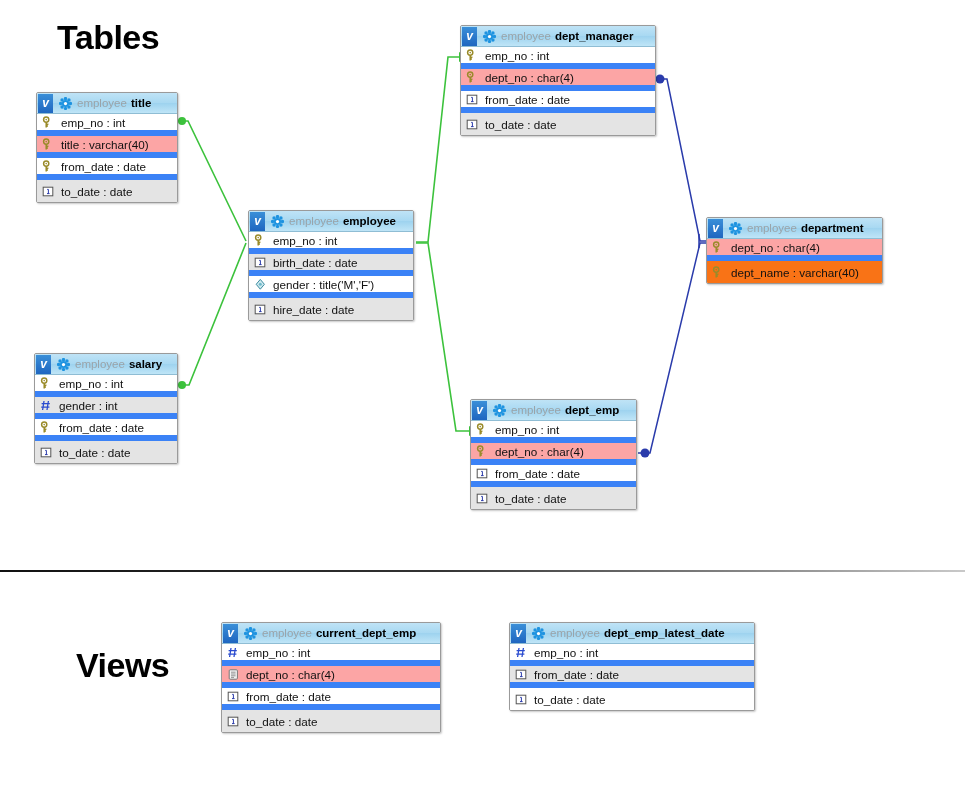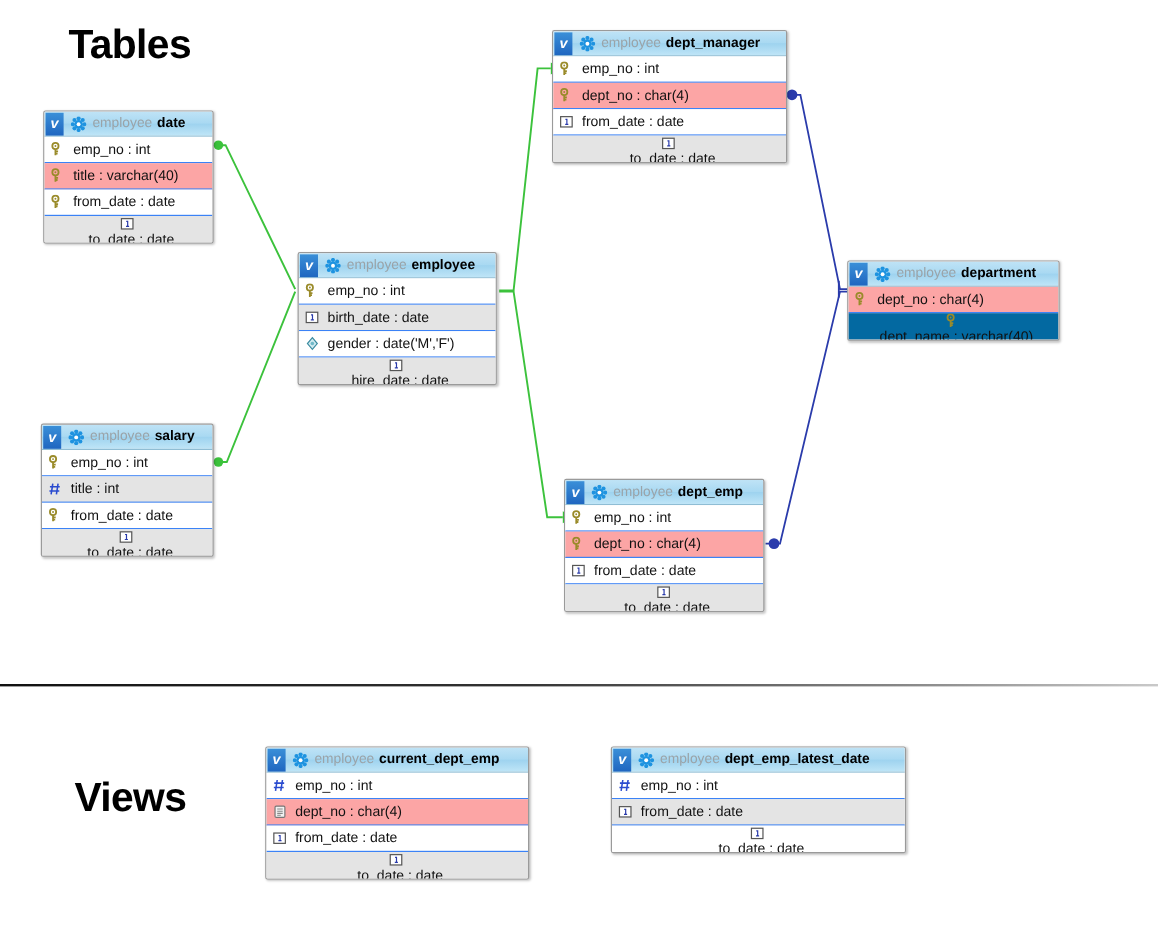--- a/index.html
+++ b/index.html
@@ -71,27 +71,27 @@
     color: #000;
     font-weight: bold;
   }
 
   
   .row {
     display: flex;
     align-items: center;
     height: 22px;
     padding-left: 5px;
-    border-bottom: 1px solid #3b82f6;
+    border-bottom: 6px solid #3b82f6;
     white-space: nowrap;
   }
-  .row:last-child { border-bottom: none; flex-direction: column; }
+  .row:last-child { border-bottom: none; }
   .row.alt  { background: #e4e4e4; }
   .row.pk   { background: #fca5a5; }
-  .row.pk2  { background: #0369a1; }
+  .row.pk2  { background: #f97316; }
   .row.plain{ background: #ffffff; }
   .row-icon { flex: 0 0 auto; width: 13px; margin-right: 6px; display: block; }
   .row-text { font-size: 11.7px; color: #111; }
 
   
   #links { position: absolute; left: 0; top: 0; width: 965px; height: 791px; z-index: 1; }
 </style>
 </head>
 <body>
 
@@ -113,41 +113,41 @@
 
     <path d="M657,79 L667,79 L700,241 L706,241" fill="none" stroke="#2a3bab" stroke-width="1.5"></path>
     <circle cx="660" cy="79" r="4.5" fill="#2a3bab"></circle>
     <path d="M699,234 L699,248" stroke="#2a3bab" stroke-width="1.5"></path>
 
     <path d="M638,453 L650,453 L700,243 L706,243" fill="none" stroke="#2a3bab" stroke-width="1.5"></path>
     <circle cx="645" cy="453" r="4.5" fill="#2a3bab"></circle>
   </svg>
 
   <div class="section-title" style="left:57px; top:18px;">Tables</div>
-  <div class="section-title" style="left:62px; top:646px;">Views</div>
+  <div class="section-title" style="left:76px; top:646px;">Views</div>
 
   <div class="divider" id="divider" style="top: 570px;"></div>
 
 <div class="entity" style="left: 36px; top: 92px; width: 142px;">
       <div class="entity-header">
         <span class="hdr-badge">v</span>
         <svg width="13" height="13" viewBox="0 0 16 16" class="hdr-gear">
           <circle cx="14.00" cy="8.00" r="2.1" fill="#1e93e0"></circle>
           <circle cx="12.24" cy="12.24" r="2.1" fill="#1e93e0"></circle>
           <circle cx="8.00" cy="14.00" r="2.1" fill="#1e93e0"></circle>
           <circle cx="3.76" cy="12.24" r="2.1" fill="#1e93e0"></circle>
           <circle cx="2.00" cy="8.00" r="2.1" fill="#1e93e0"></circle>
           <circle cx="3.76" cy="3.76" r="2.1" fill="#1e93e0"></circle>
           <circle cx="8.00" cy="2.00" r="2.1" fill="#1e93e0"></circle>
           <circle cx="12.24" cy="3.76" r="2.1" fill="#1e93e0"></circle>
           <circle cx="8" cy="8" r="4.4" fill="#1e93e0"></circle>
           <circle cx="8" cy="8" r="2" fill="#ffffff"></circle>
         </svg>
         <span class="hdr-schema">employee</span>
-        <span class="hdr-name">date</span>
+        <span class="hdr-name">title</span>
       </div>
       <div class="row plain">
         <svg width="13" height="13" viewBox="0 0 13 13" class="row-icon">
           <circle cx="4.2" cy="3.6" r="2.6" fill="none" stroke="#9a8b2a" stroke-width="1.5"></circle>
           <circle cx="4.2" cy="3.6" r="0.8" fill="#9a8b2a"></circle>
           <path d="M4.2,6.2 L4.2,11.4 M4.2,8.2 L6.4,8.2 M4.2,10.0 L6.0,10.0" stroke="#9a8b2a" stroke-width="1.5" fill="none"></path>
         </svg>
         <span class="row-text">emp_no : int</span>
       </div>
       <div class="row pk">
@@ -254,21 +254,21 @@
           <rect x="1.2" y="2.2" width="9.6" height="8.6" fill="#fff" stroke="#555" stroke-width="1"></rect>
           <path d="M5.2,4.4 L6.4,4.4 L6.4,8.6 M5.0,8.6 L7.6,8.6" stroke="#2a3bab" stroke-width="1" fill="none"></path>
         </svg>
         <span class="row-text">birth_date : date</span>
       </div>
       <div class="row plain">
         <svg width="13" height="13" viewBox="0 0 13 13" class="row-icon">
           <path d="M6.3,1.4 L10.4,6.3 L6.3,11.2 L2.2,6.3 Z" fill="#cfe9ef" stroke="#3a8ba0" stroke-width="1"></path>
           <circle cx="6.3" cy="6.3" r="1.5" fill="#6fb9c9"></circle>
         </svg>
-        <span class="row-text">gender : date('M','F')</span>
+        <span class="row-text">gender : title('M','F')</span>
       </div>
       <div class="row alt">
         <svg width="13" height="13" viewBox="0 0 13 13" class="row-icon">
           <rect x="1.2" y="2.2" width="9.6" height="8.6" fill="#fff" stroke="#555" stroke-width="1"></rect>
           <path d="M5.2,4.4 L6.4,4.4 L6.4,8.6 M5.0,8.6 L7.6,8.6" stroke="#2a3bab" stroke-width="1" fill="none"></path>
         </svg>
         <span class="row-text">hire_date : date</span>
       </div>
     </div>
     <div class="entity" style="left: 706px; top: 217px; width: 177px;">
@@ -329,21 +329,21 @@
           <circle cx="4.2" cy="3.6" r="2.6" fill="none" stroke="#9a8b2a" stroke-width="1.5"></circle>
           <circle cx="4.2" cy="3.6" r="0.8" fill="#9a8b2a"></circle>
           <path d="M4.2,6.2 L4.2,11.4 M4.2,8.2 L6.4,8.2 M4.2,10.0 L6.0,10.0" stroke="#9a8b2a" stroke-width="1.5" fill="none"></path>
         </svg>
         <span class="row-text">emp_no : int</span>
       </div>
       <div class="row alt">
         <svg width="13" height="13" viewBox="0 0 13 13" class="row-icon">
           <path d="M4.0,2.0 L2.6,11.0 M8.4,2.0 L7.0,11.0 M1.6,4.6 L9.8,4.6 M1.2,8.2 L9.4,8.2" stroke="#2a4bcf" stroke-width="1.3" fill="none"></path>
         </svg>
-        <span class="row-text">title : int</span>
+        <span class="row-text">gender : int</span>
       </div>
       <div class="row plain">
         <svg width="13" height="13" viewBox="0 0 13 13" class="row-icon">
           <circle cx="4.2" cy="3.6" r="2.6" fill="none" stroke="#9a8b2a" stroke-width="1.5"></circle>
           <circle cx="4.2" cy="3.6" r="0.8" fill="#9a8b2a"></circle>
           <path d="M4.2,6.2 L4.2,11.4 M4.2,8.2 L6.4,8.2 M4.2,10.0 L6.0,10.0" stroke="#9a8b2a" stroke-width="1.5" fill="none"></path>
         </svg>
         <span class="row-text">from_date : date</span>
       </div>
       <div class="row alt">

